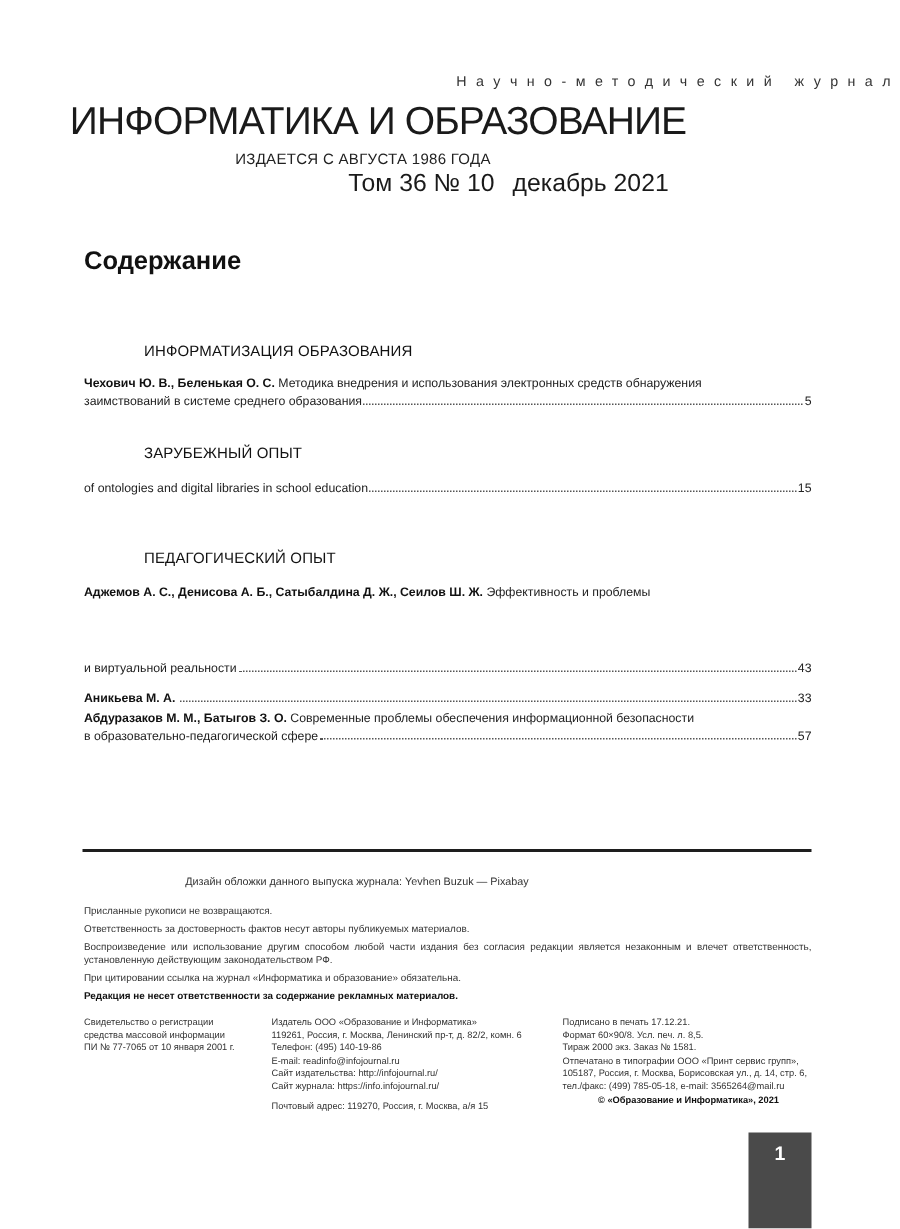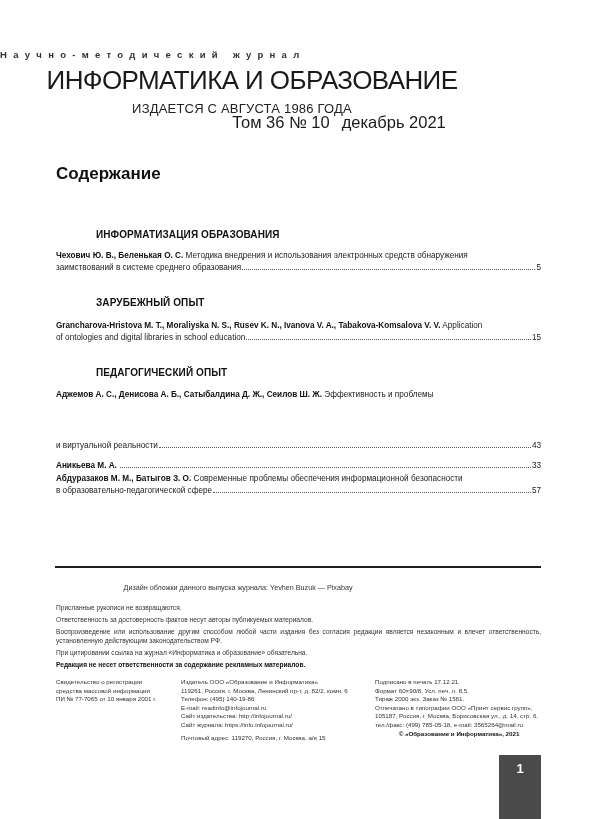--- a/index.html
+++ b/index.html
@@ -1,27 +1,27 @@
 <!DOCTYPE html>
 <html><head>
 <meta charset="utf-8">
 <style>
   html, body { margin: 0; padding: 0; background: #ffffff; }
   body { width: 600px; height: 819px; position: relative; overflow: hidden;
          font-family: "Liberation Sans", "DejaVu Sans", sans-serif; color: #1a1a1a; }
   .abs { position: absolute; }
-  .subtitle { top: 49px; left: 0; width: 600px; text-align: left; font-size: 9.5px;
-              letter-spacing: 6.3px; color: #333; font-weight: bold; }
+  .subtitle { top: 49px; left: 0; width: 600px; text-align: right; font-size: 9.5px;
+              letter-spacing: 6.3px; color: #333; }
   .journal-title { top: 65px; left: 0; width: 504px; text-align: center; font-size: 26px;
                    letter-spacing: -0.6px; color: #1a1a1a; font-weight: normal; }
-  .since { top: 101px; left: 0; width: 484px; text-align: center; font-size: 13px; color: #222; letter-spacing: 0.2px;}
+  .since { top: 101px; left: 0; width: 484px; text-align: center; font-size: 10px; color: #222; letter-spacing: 0.2px;}
   .issue { top: 113px; left: 0; width: 600px; text-align: center; font-size: 16.5px; color: #1a1a1a; padding-left: 39px; }
   .issue .gap { display: inline-block; width: 12px; }
   .contents-title { top: 164px; left: 56px; font-size: 17px; font-weight: bold; color: #111; }
-  .section { left: 56px; font-size: 10px; font-weight: bold; color: #111; letter-spacing: 0.1px; padding-left: 40px; }
+  .section { left: 56px; font-size: 10px; font-weight: normal; color: #111; letter-spacing: 0.1px; padding-left: 40px; }
   .entry { left: 56px; width: 485px; font-size: 8.2px; line-height: 11.5px; color: #222; }
   .entry b { font-weight: bold; color: #111; margin-top: 40px; }
   .entry .line2 { display: flex; align-items: baseline; }
   .entry .line2 .leader { flex: 1; border-bottom: 1px dotted #555; margin: 0 1px 2px 1px; height: 0; }
   .entry .line2 .pg { white-space: nowrap; }
   .rule { top: 566px; left: 55px; width: 486px; height: 1.5px; background: #1e1e1e; }
   .cover { top: 583px; left: 0; width: 476px; text-align: center; font-size: 7.2px; color: #333; }
   .notes { left: 56px; width: 485px; font-size: 6.6px; line-height: 9px; color: #333; }
   .notes p { margin: 0 0 3px 0; }
   .notes .just { text-align: justify; }
@@ -50,21 +50,20 @@
   <div><b>Чехович Ю. В., Беленькая О. С.</b> <span>Методика внедрения и использования электронных средств обнаружения</span></div>
   <div class="line2">
       <span>заимствований в системе среднего образования</span>
       <span class="leader"></span>
       <span class="pg">5</span>
     </div>
 </div>
 
 <div class="abs section" style="top:297px;">ЗАРУБЕЖНЫЙ ОПЫТ</div>
 <div class="abs entry" style="top:320px;">
-  <div><b>Grancharova-Hristova M. T., Moraliyska N. S., Rusev K. N., Ivanova V. A., Tabakova-Komsalova V. V.</b> <span>Application</span></div>
   <div class="line2">
       <span>of ontologies and digital libraries in school education</span>
       <span class="leader"></span>
       <span class="pg">15</span>
     </div>
 </div>
 
 <div class="abs section" style="top:367px;">ПЕДАГОГИЧЕСКИЙ ОПЫТ</div>
 <div class="abs entry" style="top:389px;">
   <div><b>Аджемов А. С., Денисова А. Б., Сатыбалдина Д. Ж., Сеилов Ш. Ж.</b> <span>Эффективность и проблемы</span></div>

